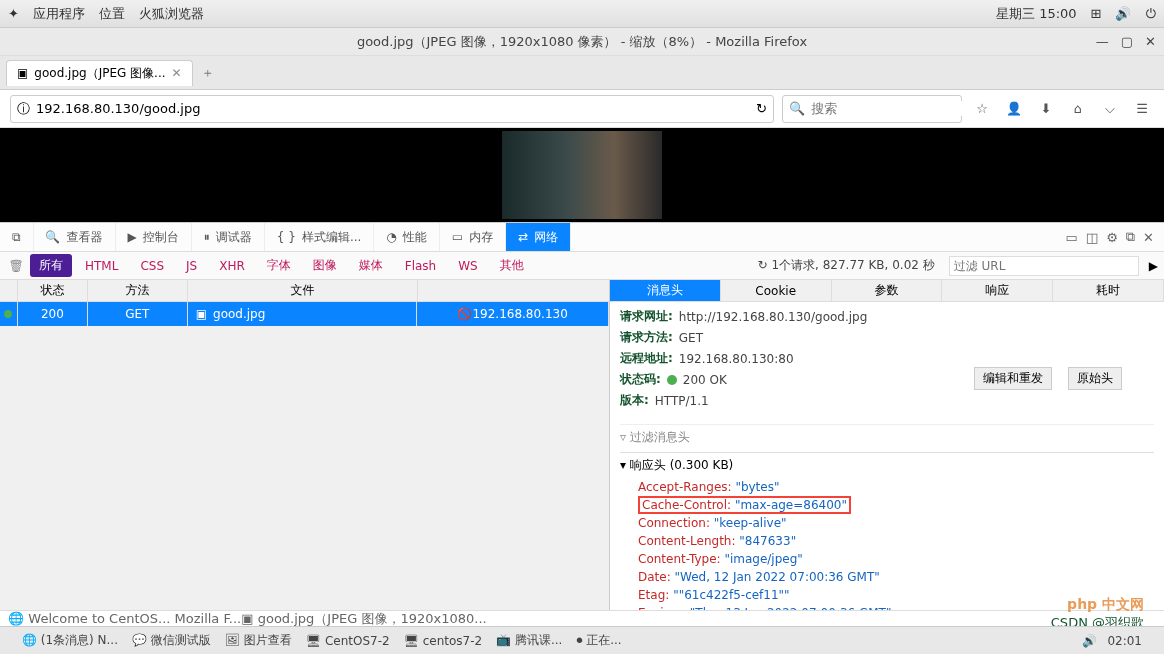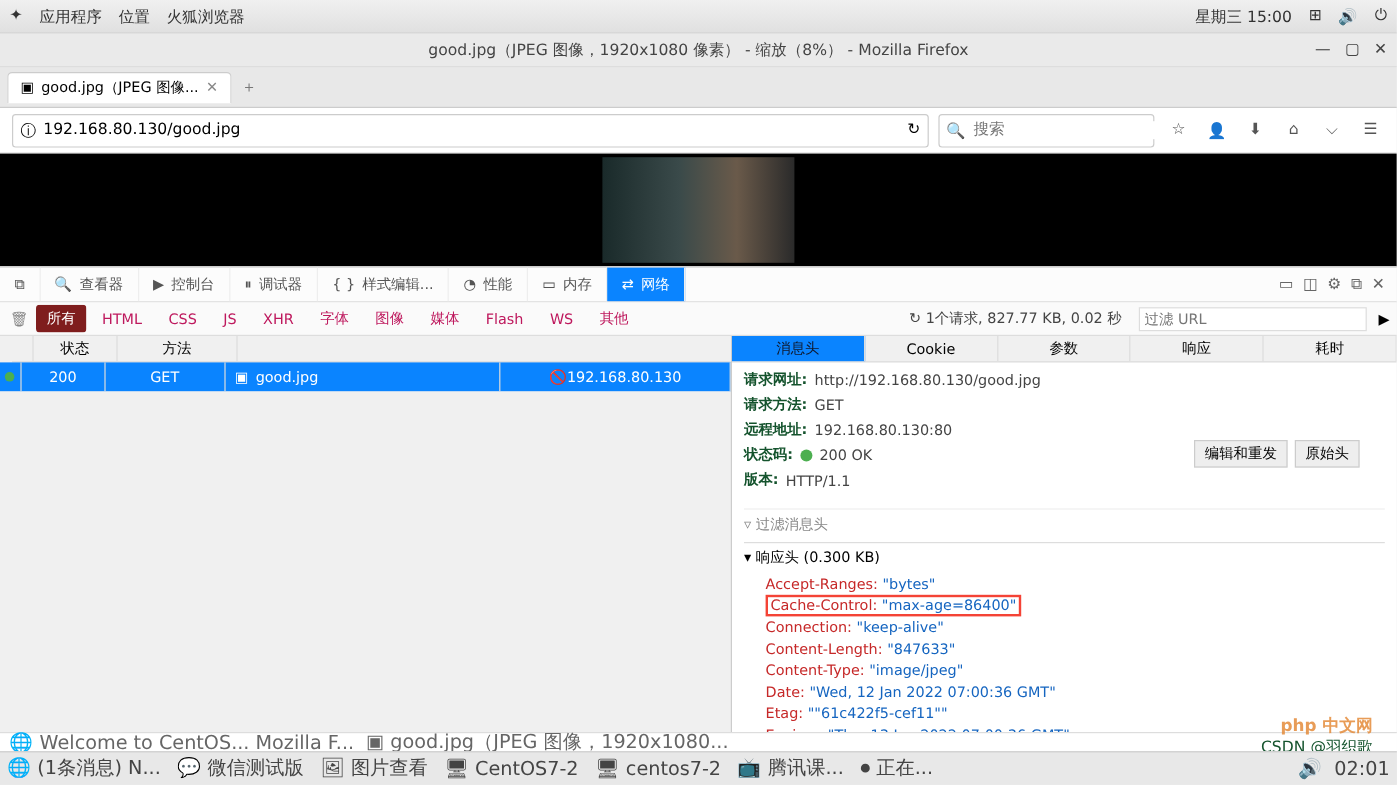--- a/index.html
+++ b/index.html
@@ -30,58 +30,58 @@
 
 
 .dt-tabs { height: 30px; background:#fcfcfc; border-top:1px solid #ccc; border-bottom:1px solid #ddd; display:flex; align-items:stretch;}
 .dt-tab { display:flex; align-items:center; gap:6px; padding:0 12px; border-right:1px solid #eee; color:#555; font-size:12px;}
 .dt-tab.active { background:#0a84ff; color:#fff;}
 .dt-tabs .dt-right { margin-left:auto; display:flex; align-items:center; gap:8px; padding:0 10px; color:#666;}
 
 
 .filter-row { height: 28px; background:#fafafa; border-bottom:1px solid #ddd; display:flex; align-items:center; padding:0 6px; gap:4px; font-size:12px;}
 .filter-row .fbtn { padding:2px 8px; border:1px solid transparent; border-radius:3px; color:#be185d;}
-.filter-row .fbtn.active { background:#7f1d1d; color:#fff;}
+.filter-row .fbtn.active { background:#4c1d95; color:#fff;}
 .filter-row .status { margin-left:auto; color:#444;}
 .filter-row .filter-url { margin-left:10px; width:190px; border:1px solid #ddd; padding:2px 4px; font-size:12px; color:#888;}
 .filter-row .trash { color:#888; width:20px; text-align:center;}
 
 .dt-body { display:flex; height: calc(654px - 28px - 28px - 34px - 38px - 94px - 30px - 28px - 28px); }
 .req-table { width: 610px; border-right:1px solid #ccc; display:flex; flex-direction:column;}
-.req-head { display:flex; background:#f0f0f0; border-bottom:1px solid #ddd; height:22px; font-size:12px;margin-left:10px;}
+.req-head { display:flex; background:#f0f0f0; border-bottom:1px solid #ddd; height:22px; font-size:12px;}
 .req-head > div, .req-row > div { display:flex; align-items:center; justify-content:center; border-right:1px solid #ddd;}
 .col-s { width:18px;} .col-status{width:70px;} .col-method{width:100px;} .col-file{width:230px;} .col-domain{width:192px;border-right:none;}
 .req-row { display:flex; height:24px; background:#0a84ff; color:#fff; font-size:12px;}
 .col-s-dot { width:8px;height:8px;border-radius:50%;background:#4caf50;}
 .req-row .col-file { justify-content:flex-start; padding-left:8px; gap:6px;}
 
 .resp-panel { flex:1; display:flex; flex-direction:column; background:#fff; overflow:hidden;}
 .resp-tabs { height:22px; display:flex; background:#f0f0f0; border-bottom:1px solid #ddd; font-size:12px;}
 .resp-tab { flex:1; display:flex; align-items:center; justify-content:center; border-right:1px solid #ddd;}
-.resp-tab.active { background:#0a84ff; color:#0f172a;}
+.resp-tab.active { background:#0a84ff; color:#ffffff;}
 .resp-content { flex:1; overflow:auto; padding:4px 10px 10px 10px; font-size:12px;}
 .meta-row { display:flex; gap:6px; padding:2px 0; align-items:center;}
 .meta-row b { color:#14532d;}
 .meta-row .val { color:#444;}
-.action-btns { position:absolute; right:21px; margin-top:-2px; display:flex; gap:6px;justify-content:space-between;}
+.action-btns { position:absolute; right:32px; margin-top:-2px; display:flex; gap:16px;justify-content:space-between;}
 .action-btns button { background:#eee; border:1px solid #ccc; padding:2px 8px; font-size:12px;}
 .dot-green { width:10px;height:10px;border-radius:50%;background:#4caf50; display:inline-block;}
 .filter-headers { margin-top:13px; border-top:1px solid #eee; padding-top:4px; color:#888;}
 .section-head { margin-top:6px; padding:4px 0; border-top:1px solid #ddd;}
 .hdr { color:#c62828; padding:2px 0 2px 18px;}
 .hdr .hv { color:#1565c0;}
 .highlight { border:2px solid #f44336; padding:0 2px;}
 
 
-.taskbar { position:absolute; bottom:0; left:0; right:0; height:28px; background:#e8e8e8; border-top:1px solid #ccc; display:flex; align-items:center; padding:0 6px; gap:14px; font-size:16px; color:#444;}
+.taskbar { position:absolute; bottom:0; left:0; right:0; height:28px; background:#e8e8e8; border-top:1px solid #ccc; display:flex; align-items:center; padding:0 22px; gap:14px; font-size:12px; color:#444;}
 .taskbar .right { margin-left:auto; display:flex; gap:10px; align-items:center;}
 
 .watermark1 { position:absolute; right:20px; bottom:40px; color:#e48b3a; font-weight:bold; font-size:14px; opacity:0.85;}
 .watermark2 { position:absolute; right:20px; bottom:22px; color:#14532d; font-size:13px;}
-.wtbar { position:absolute; bottom:28px; left:0; right:0; height:16px; background:#fff; border-top:1px solid #ddd; display:flex; align-items:center; gap:10px; padding:0 8px; font-size:16px; color:#666;}
+.wtbar { position:absolute; bottom:28px; left:0; right:0; height:16px; background:#fff; border-top:1px solid #ddd; display:flex; align-items:center; padding:0 8px; font-size:13px; color:#666;}
 </style>
 </head>
 <body>
 
 <div class="gnome-bar">
   <span>✦</span>
   <span>应用程序</span>
   <span>位置</span>
   <span>火狐浏览器</span>
   <div class="right">
@@ -189,20 +189,21 @@
   <span style="margin-left:6px;">▶</span>
 </div>
 
 <div class="dt-body">
 
   <div class="req-table">
     <div class="req-head">
       <div class="col-s"></div>
       <div class="col-status">状态</div>
       <div class="col-method">方法</div>
+      <div class="col-file">文件</div>
     </div>
     <div class="req-row">
       <div class="col-s">
           <span class="col-s-dot"></span>
         </div>
       <div class="col-status">200</div>
       <div class="col-method">GET</div>
       <div class="col-file">
           <span>▣</span>
           <span>good.jpg</span>

